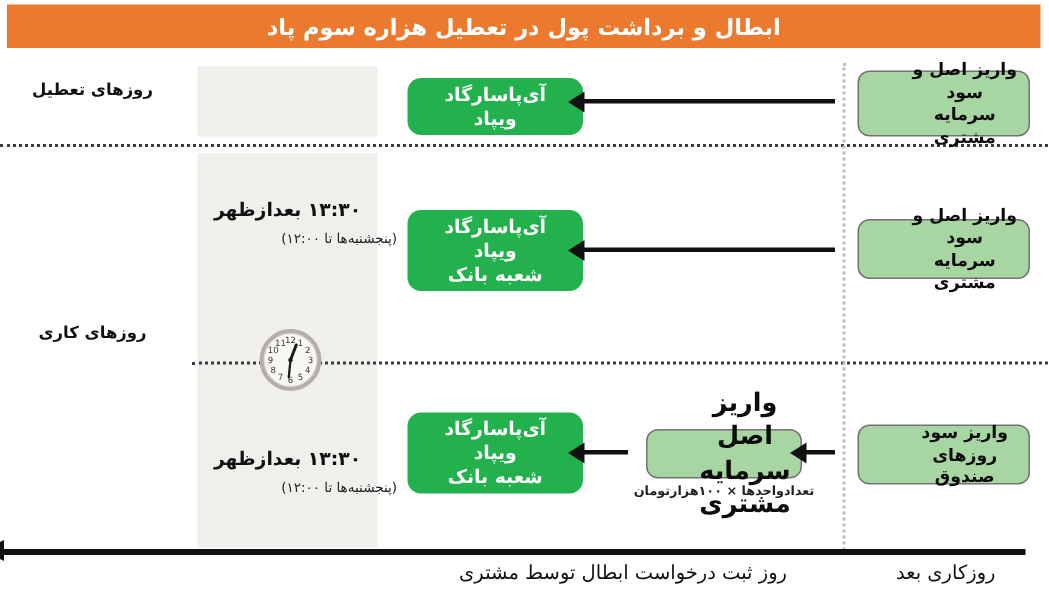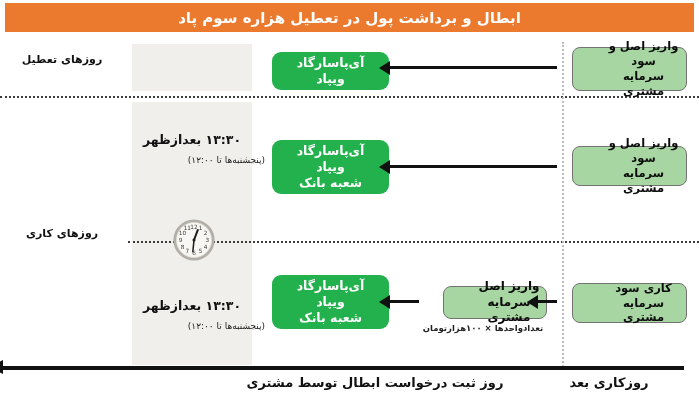--- a/index.html
+++ b/index.html
@@ -41,31 +41,31 @@
   .harrow{height:3px;background:#111;}
   .harrow::after{
     content:"";position:absolute;left:-10px;top:-5.5px;width:0;height:0;
     border-right:11px solid #111;border-top:7px solid transparent;border-bottom:7px solid transparent;
   }
   .timeline-arrow{height:4px;background:#111;}
   .timeline-arrow::after{
     content:"";position:absolute;left:-13px;top:-6px;width:0;height:0;
     border-right:14px solid #111;border-top:7px solid transparent;border-bottom:7px solid transparent;
   }
-  .timeline-label{font-weight:bold;font-size:13px;text-align:center;}
+  .timeline-label{font-weight:normal;font-size:13px;}
 </style>
 </head>
 <body>
 
 <div class="stage">
 
   <div class="abs header">ابطال و برداشت پول در تعطیل هزاره سوم پاد</div>
 
   <div class="abs zone-label" style="top:53px;">روزهای تعطیل</div>
-  <div class="abs zone-label" style="top:227px;text-align:center;">روزهای کاری</div>
+  <div class="abs zone-label" style="top:215px;text-align:center;">روزهای کاری</div>
 
   <div class="abs sched-cell" style="top:44px;height:47px;"></div>
   <div class="abs sched-cell" style="top:102px;height:263px;"></div>
 
 
   <div class="abs sched-text" style="top:132px;">۱۳:۳۰ بعدازظهر</div>
   <div class="abs sched-note" style="top:155px;">(پنجشنبه‌ها تا ۱۲:۰۰)</div>
 
   <div class="abs sched-text" style="top:298px;">۱۳:۳۰ بعدازظهر</div>
   <div class="abs sched-note" style="top:321px;">(پنجشنبه‌ها تا ۱۲:۰۰)</div>
@@ -116,28 +116,28 @@
     <div>واریز اصل و سود</div>
     <div>سرمایه مشتری</div>
   </div>
 
   <div class="abs channel" style="top:275px;height:54px;">
     <div>آی‌پاسارگاد</div>
     <div>ویپاد</div>
     <div>شعبه بانک</div>
   </div>
   <div class="abs harrow" style="left:389px;top:300px;width:30px;"></div>
-  <div class="abs outcome" style="left:431px;top:286px;width:104px;height:33px;font-size:12px;margin-left:12px;">
+  <div class="abs outcome" style="left:431px;top:286px;width:104px;height:33px;font-size:17px;">
     <div>واریز اصل</div>
     <div>سرمایه مشتری</div>
   </div>
   <div class="abs outcome-caption" style="left:411px;top:323px;width:144px;">تعدادواحدها × ۱۰۰هزارتومان</div>
   <div class="abs harrow" style="left:537px;top:300px;width:20px;"></div>
   <div class="abs outcome" style="left:572px;top:283px;width:115px;height:40px;">
-    <div>کاری سود سرمایه</div>
-    <div>مشتری</div>
+    <div>واریز سود روزهای</div>
+    <div>صندوق</div>
   </div>
 
   <div class="abs timeline-arrow" style="left:2px;top:366px;width:682px;"></div>
   <div class="abs timeline-label" style="left:225px;top:375px;width:300px;">روز ثبت درخواست ابطال توسط مشتری</div>
   <div class="abs timeline-label" style="left:554px;top:375px;width:110px;">روزکاری بعد</div>
 
 </div>
 
 </body></html>

